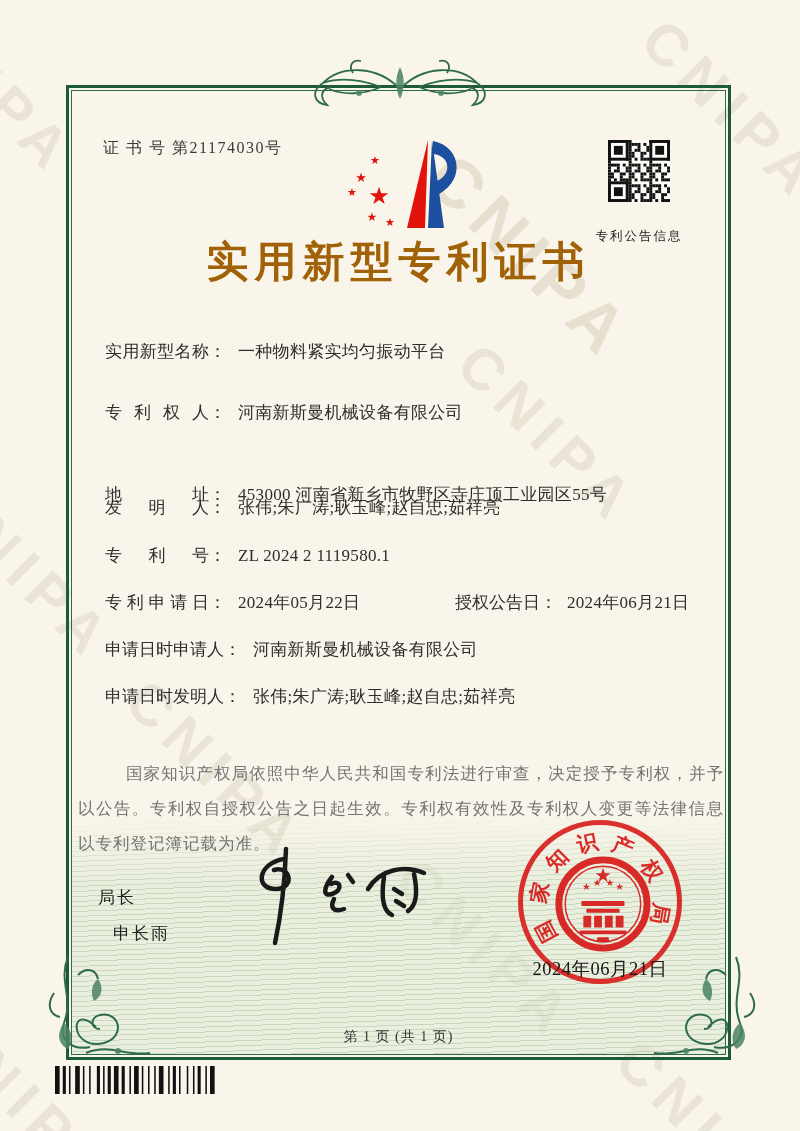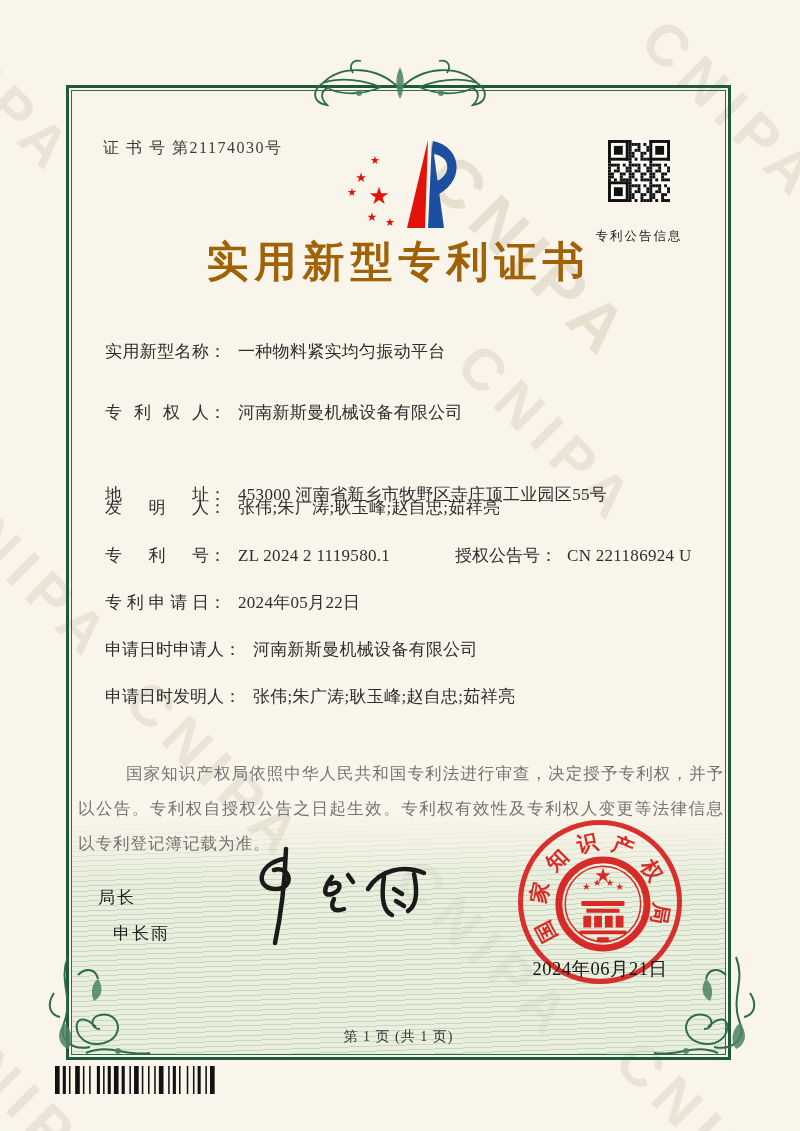--- a/index.html
+++ b/index.html
@@ -341,26 +341,26 @@
   <span class="flabel">专利权人</span><span class="fcolon">：</span><span class="fval">河南新斯曼机械设备有限公司</span>
 </div>
 <div class="frow" style="top:448px;margin-top:35px;">
   <span class="flabel">地址</span><span class="fcolon">：</span><span class="fval">453000 河南省新乡市牧野区寺庄顶工业园区55号</span>
 </div>
 <div class="frow" style="top:496px;">
   <span class="flabel">发明人</span><span class="fcolon">：</span><span class="fval">张伟;朱广涛;耿玉峰;赵自忠;茹祥亮</span>
 </div>
 <div class="frow" style="top:544px;">
   <span class="flabel">专利号</span><span class="fcolon">：</span><span class="fval">ZL 2024 2 1119580.1</span>
-  <span class="fcol2">
-    <span>授权公告号</span><span class="fcolon">：</span><span class="fval">CN 221186924 U</span>
-  </span>
 </div>
 <div class="frow" style="top:591px;">
   <span class="flabel">专利申请日</span><span class="fcolon">：</span><span class="fval">2024年05月22日</span>
+  <span class="fcol2">
+    <span>授权公告日</span><span class="fcolon">：</span><span class="fval">2024年06月21日</span>
+  </span>
 </div>
 <div class="frow" style="top:638px;">
   <span class="flabel auto">申请日时申请人</span><span class="fcolon">：</span><span class="fval">河南新斯曼机械设备有限公司</span>
 </div>
 <div class="frow" style="top:685px;">
   <span class="flabel auto">申请日时发明人</span><span class="fcolon">：</span><span class="fval">张伟;朱广涛;耿玉峰;赵自忠;茹祥亮</span>
 </div>
 
 <div class="statement">国家知识产权局依照中华人民共和国专利法进行审查，决定授予专利权，并予以公告。专利权自授权公告之日起生效。专利权有效性及专利权人变更等法律信息以专利登记簿记载为准。</div>
 

